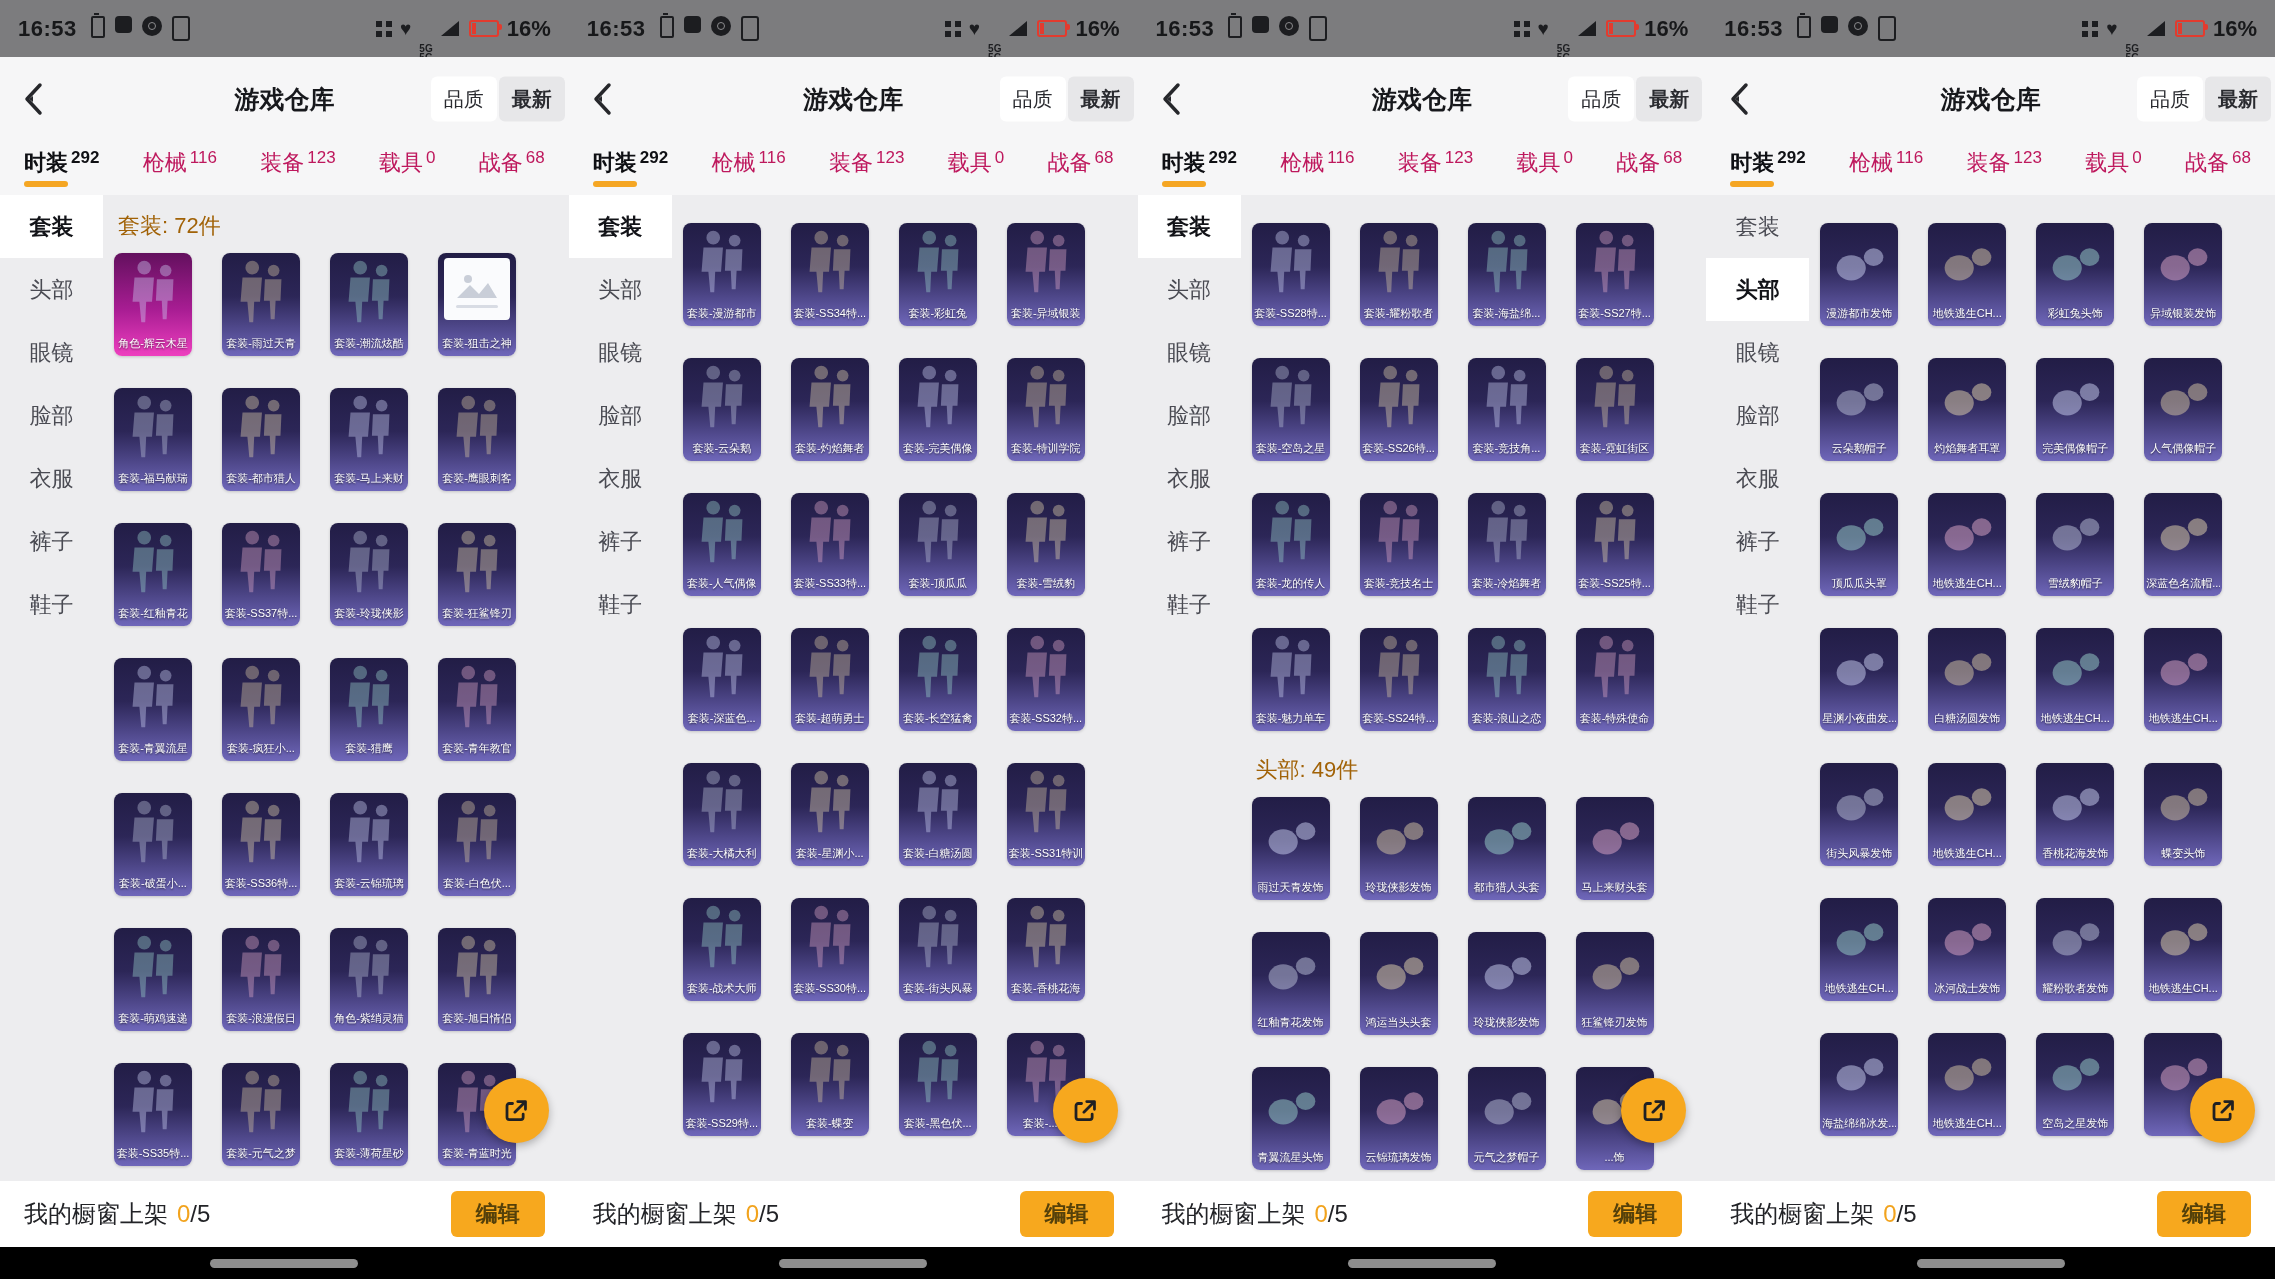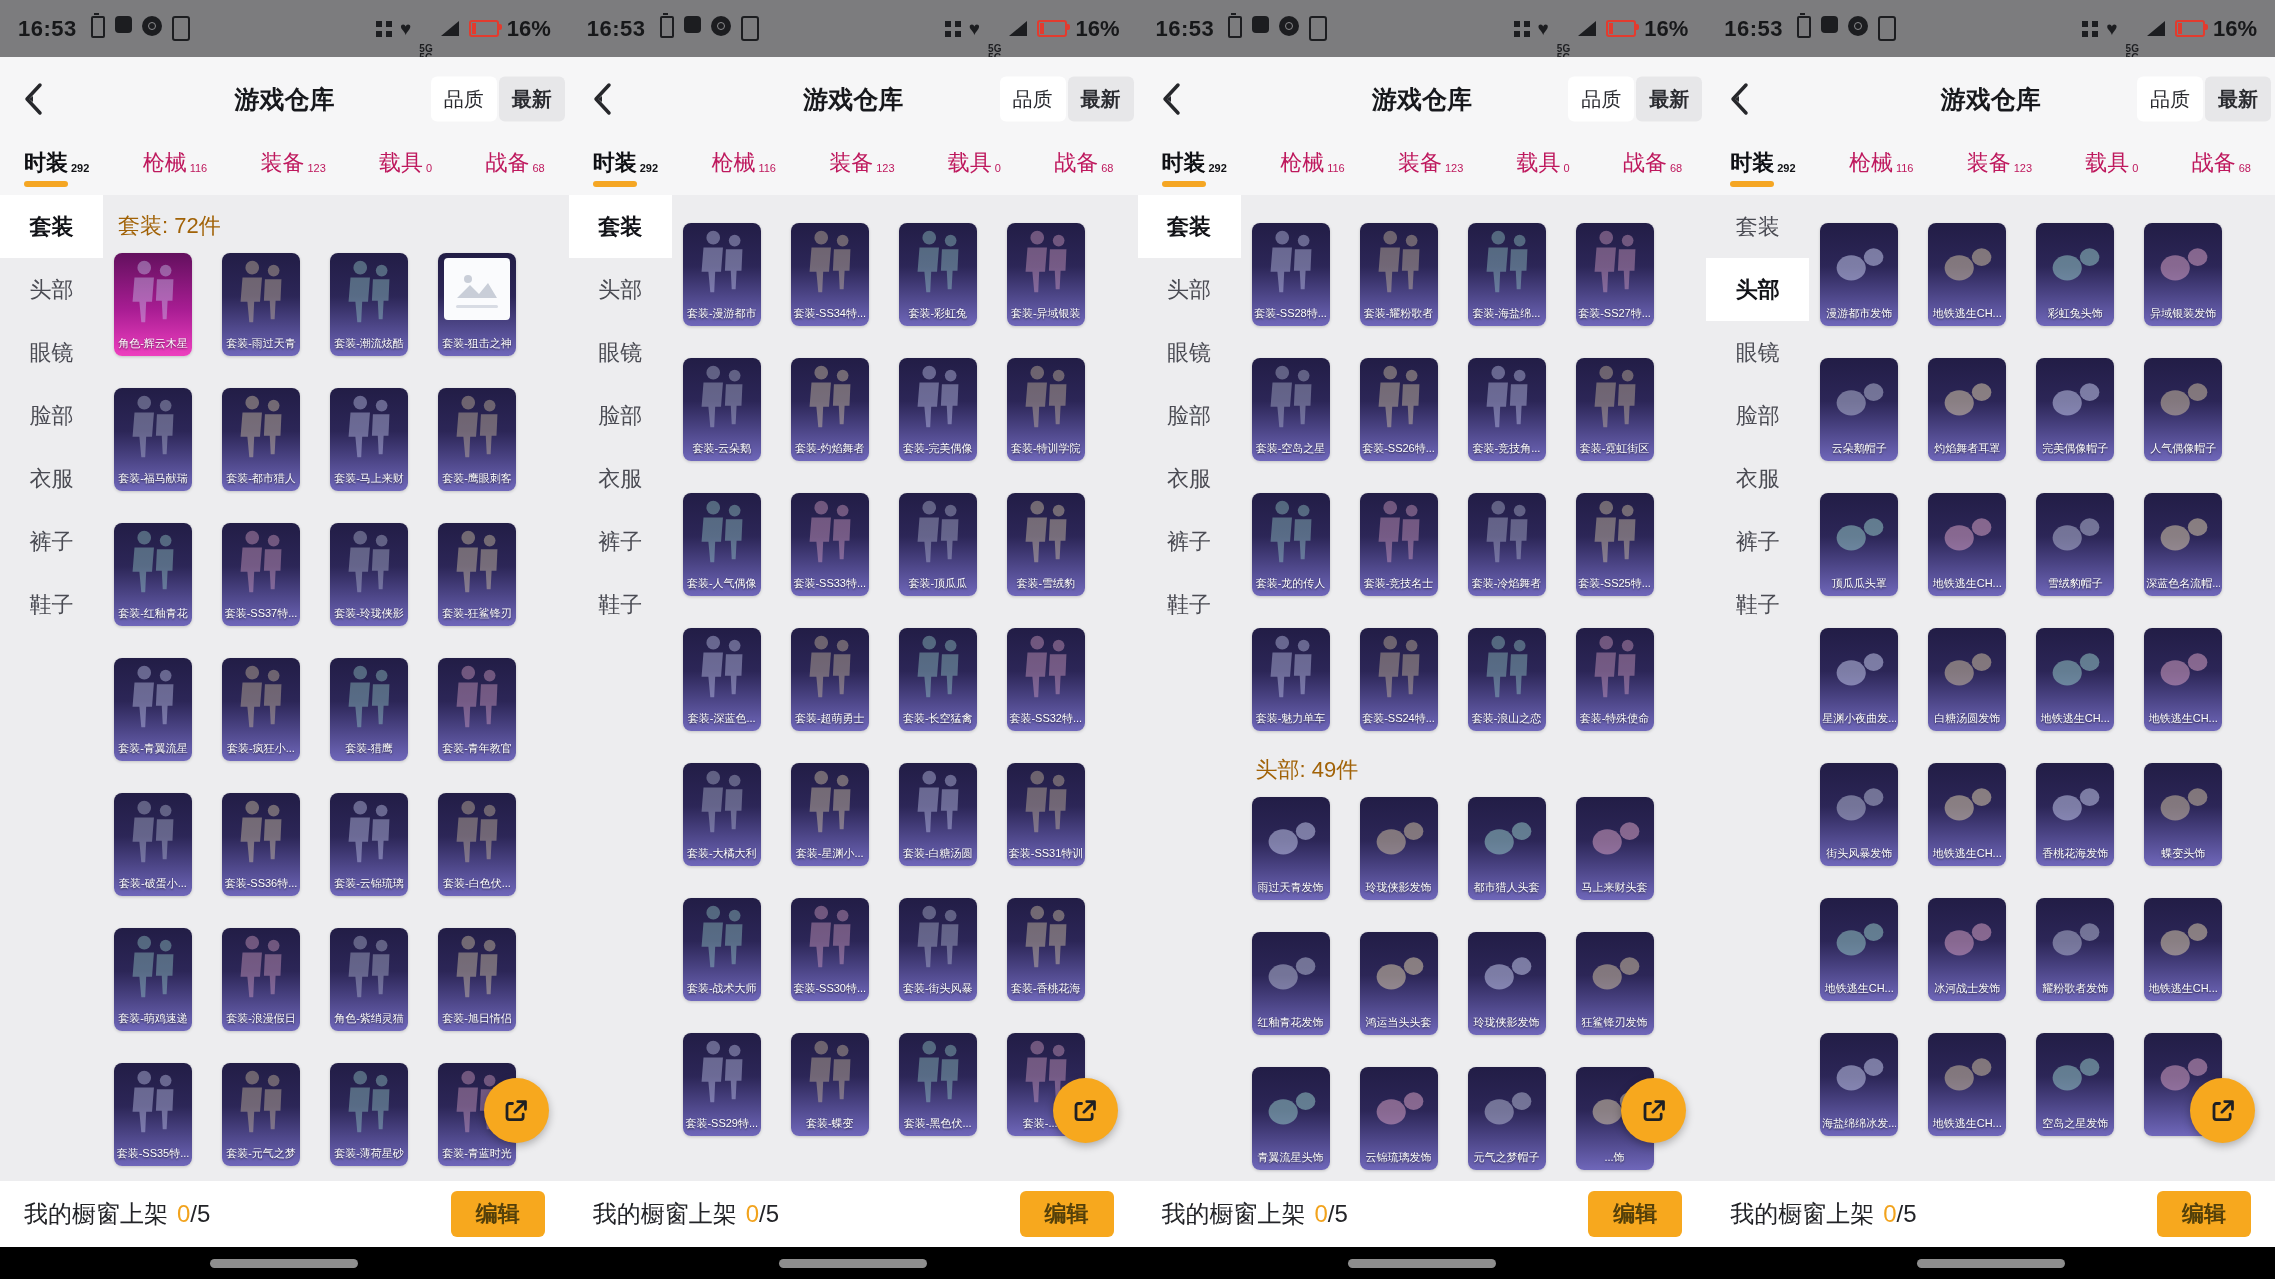--- a/index.html
+++ b/index.html
@@ -35,21 +35,21 @@
   .back-btn{position:absolute;left:10px;top:50%;transform:translateY(-50%);width:46px;height:46px;background:none;border:none;display:flex;align-items:center;justify-content:center;cursor:pointer;padding:0;}
   .page-title{position:absolute;left:50%;top:50%;transform:translate(-50%,-50%);font-size:25px;font-weight:700;color:#17181c;white-space:nowrap;}
   .sort-chips{position:absolute;right:4px;top:50%;transform:translateY(-50%);display:flex;align-items:center;}
   .chip{font-size:20px;color:#2a2b30;padding:9px 13px;border-radius:6px;border:none;font-family:inherit;cursor:pointer;}
   .chip-quality{background:#ffffff;}
   .chip-latest{background:#e7e7e9;margin-left:2px;font-weight:700;}
   
   .tabs{height:55px;flex:none;background:#f6f6f7;display:flex;justify-content:space-between;padding:0 24px;box-shadow:0 1px 0 rgba(0,0,0,.05);}
   .tab{position:relative;display:flex;align-items:flex-start;padding-top:8px;color:#be185d;font-size:22px;cursor:pointer;}
   .tab-label{line-height:30px;position:relative;}
-  .tab-count{font-size:11px;margin-left:3px;margin-top:14px;}
+  .tab-count{font-size:17px;margin-left:3px;margin-top:0;}
   .tab.active{color:#0f1014;font-weight:700;justify-content:flex-end;}
   .tab.active .tab-label::after{content:"";position:absolute;left:50%;transform:translateX(-50%);bottom:-9px;width:44px;height:6px;border-radius:3px;background:#F5A623;}
   
   .content{flex:1;display:flex;position:relative;overflow:hidden;background:#ededef;}
   .sidebar{width:103px;flex:none;}
   .sidebar-item{height:63px;line-height:63px;text-align:center;font-size:22px;color:#4a4b53;cursor:pointer;}
   .sidebar-item.active{background:#ffffff;color:#121318;font-weight:700;}
   .grid-area{flex:1;padding:0 52px 0 11px;position:relative;overflow:hidden;}
   .section-label{font-size:22px;color:#a16207;margin:16px 0 12px 4px;}
   .section-label.mid{margin-top:24px;}

